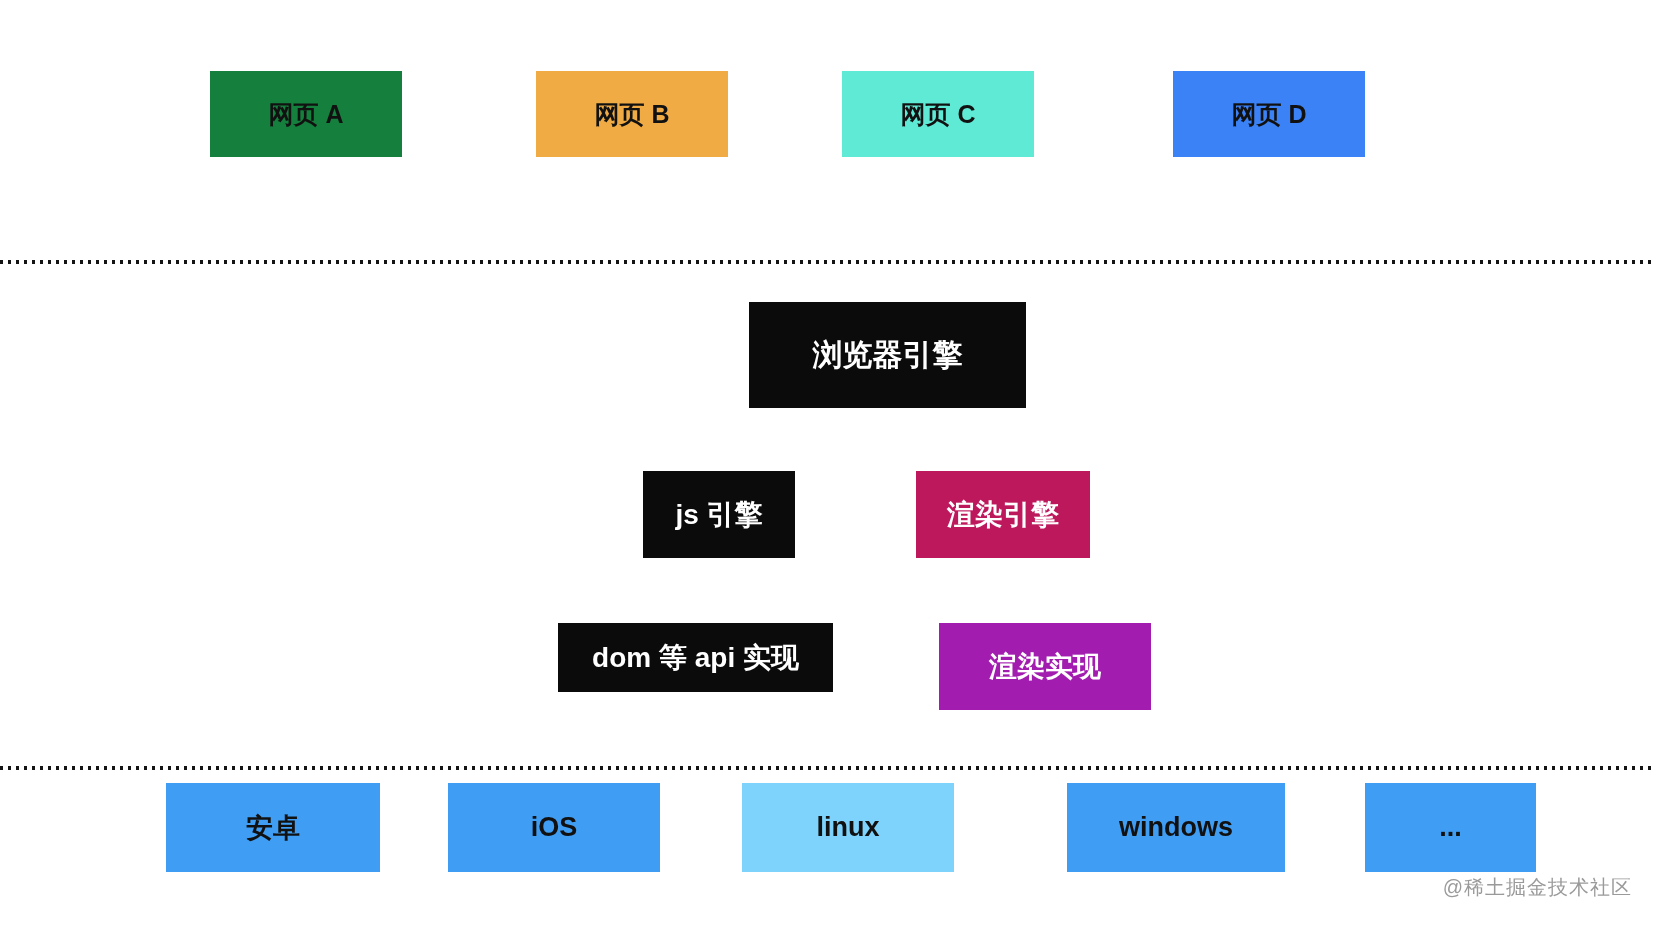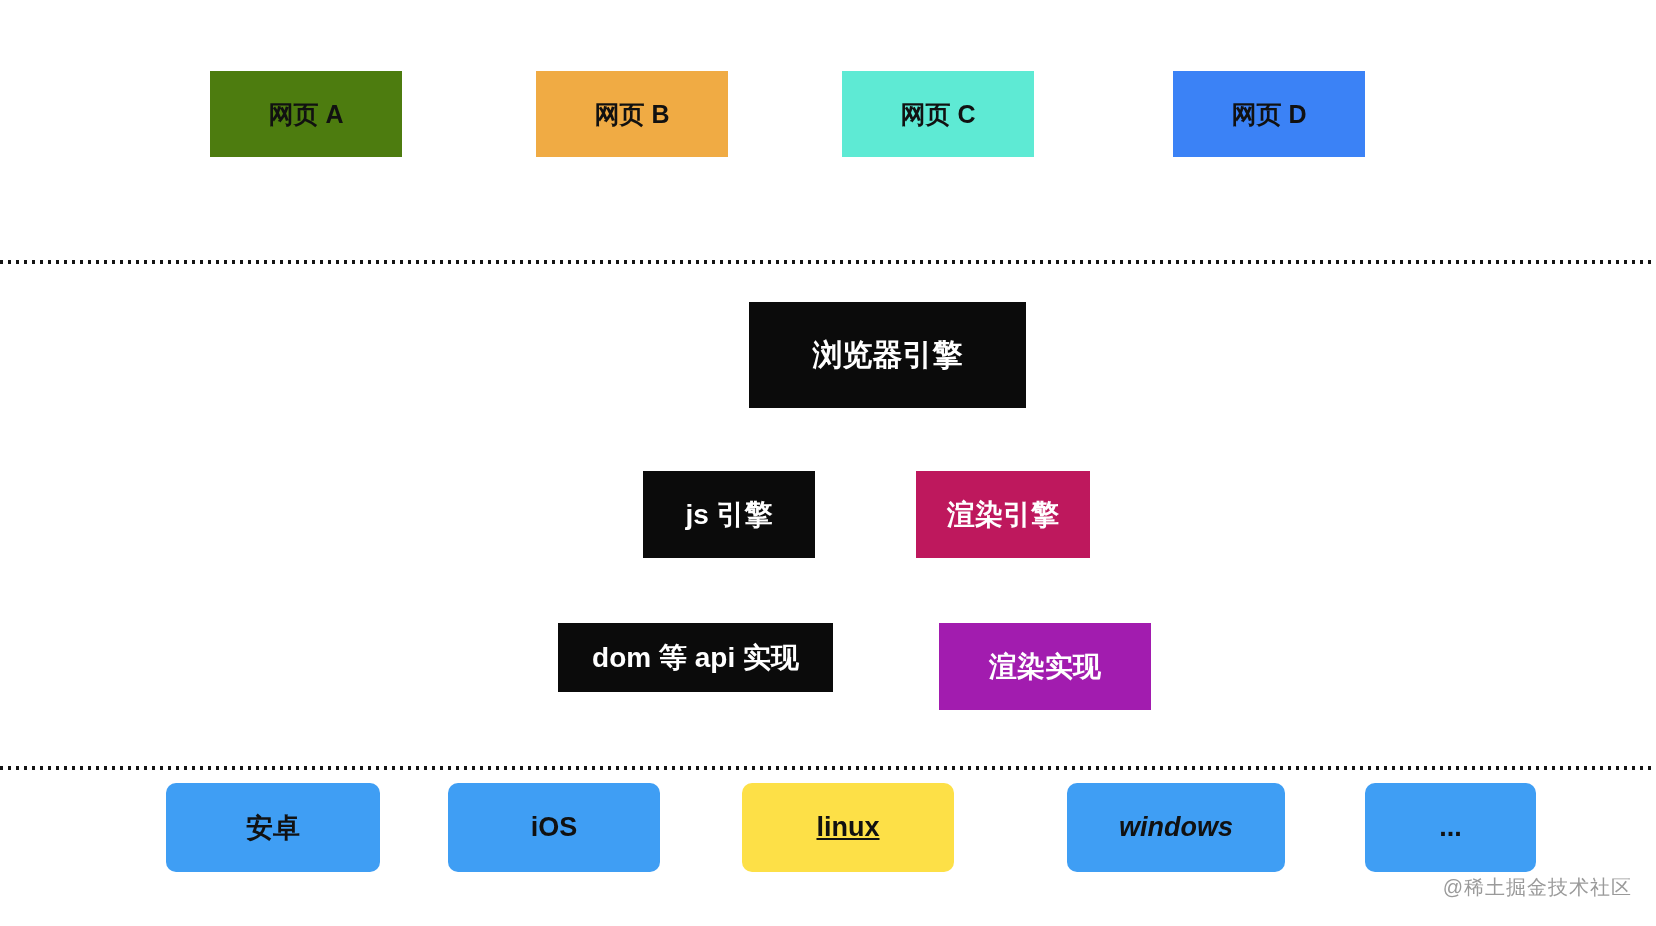--- a/index.html
+++ b/index.html
@@ -47,70 +47,69 @@
   }
   .divider.one { top: 260px; }
   .divider.two { top: 766px; }
 
   
   .engine-box {
     font-weight: 700;
     font-size: 28px;
   }
   .engine-box.browser { left: 731px; top: 302px; width: 277px; height: 106px; font-size: 30px; margin-left: 18px; }
-  .engine-box.js      { left: 643px; top: 471px; width: 172px; height: 87px; }
+  .engine-box.js      { left: 643px; top: 471px; width: 152px; height: 87px; }
   .engine-box.render  { left: 916px; top: 471px; width: 174px; height: 87px; }
   .engine-box.dom     { left: 530px; top: 623px; width: 275px; height: 69px; margin-left: 28px; }
   .engine-box.rimpl   { left: 939px; top: 623px; width: 212px; height: 87px; }
 
   
   .os-box {
     top: 783px;
     height: 89px;
     font-size: 27px;
     font-weight: 700;
     color: #111111;
-    border-radius: 10px;
   }
   .os-box.android { left: 166px;  width: 214px; }
   .os-box.ios     { left: 448px;  width: 212px; }
   .os-box.linux   { left: 742px;  width: 212px; }
-  .os-box.windows { left: 1067px; width: 218px; font-style: italic; }
+  .os-box.windows { left: 1067px; width: 218px; }
   .os-box.more    { left: 1365px; width: 171px; }
 
   
   .watermark {
     position: absolute;
     top: 874px;
     right: 24px;
     font-size: 20px;
     letter-spacing: 1px;
   }
 </style>
 </head>
 <body>
 
 <div class="stage">
 
-  <div class="node page-box a" style="background-color: #4d7c0f; color: rgb(17, 17, 17);">网页 A</div>
+  <div class="node page-box a" style="background-color: #15803d; color: rgb(17, 17, 17);">网页 A</div>
   <div class="node page-box b" style="background-color: rgb(240, 171, 68); color: rgb(17, 17, 17);">网页 B</div>
   <div class="node page-box c" style="background-color: #5eead4; color: rgb(17, 17, 17);">网页 C</div>
   <div class="node page-box d" style="background-color: #3b82f6; color: rgb(17, 17, 17);">网页 D</div>
 
   <div class="divider one" style="--dot: #141414;"></div>
 
   <div class="node engine-box browser" style="background-color: rgb(11, 11, 11); color: rgb(255, 255, 255);">浏览器引擎</div>
   <div class="node engine-box js" style="background-color: rgb(11, 11, 11); color: rgb(255, 255, 255);">js 引擎</div>
   <div class="node engine-box render" style="background-color: #be185d; color: rgb(255, 255, 255);">渲染引擎</div>
   <div class="node engine-box dom" style="background-color: rgb(11, 11, 11); color: rgb(255, 255, 255);">dom 等 api 实现</div>
   <div class="node engine-box rimpl" style="background-color: #a21caf; color: rgb(255, 255, 255);">渲染实现</div>
 
   <div class="divider two" style="--dot: #141414;"></div>
 
   <div class="node os-box android" style="background-color: rgb(63, 158, 244); color: rgb(17, 17, 17);">安卓</div>
   <div class="node os-box ios" style="background-color: rgb(63, 158, 244); color: rgb(17, 17, 17);">iOS</div>
-  <div class="node os-box linux" style="background-color: #fde047; color: rgb(17, 17, 17); text-decoration: underline;">linux</div>
+  <div class="node os-box linux" style="background-color: #7dd3fc; color: rgb(17, 17, 17);">linux</div>
   <div class="node os-box windows" style="background-color: rgb(63, 158, 244); color: rgb(17, 17, 17);">windows</div>
   <div class="node os-box more" style="background-color: rgb(63, 158, 244); color: rgb(17, 17, 17);">...</div>
 
   <div class="watermark" style="color: rgb(154, 154, 154); text-align: center;">@稀土掘金技术社区</div>
 
 </div>
 
 </body></html>

